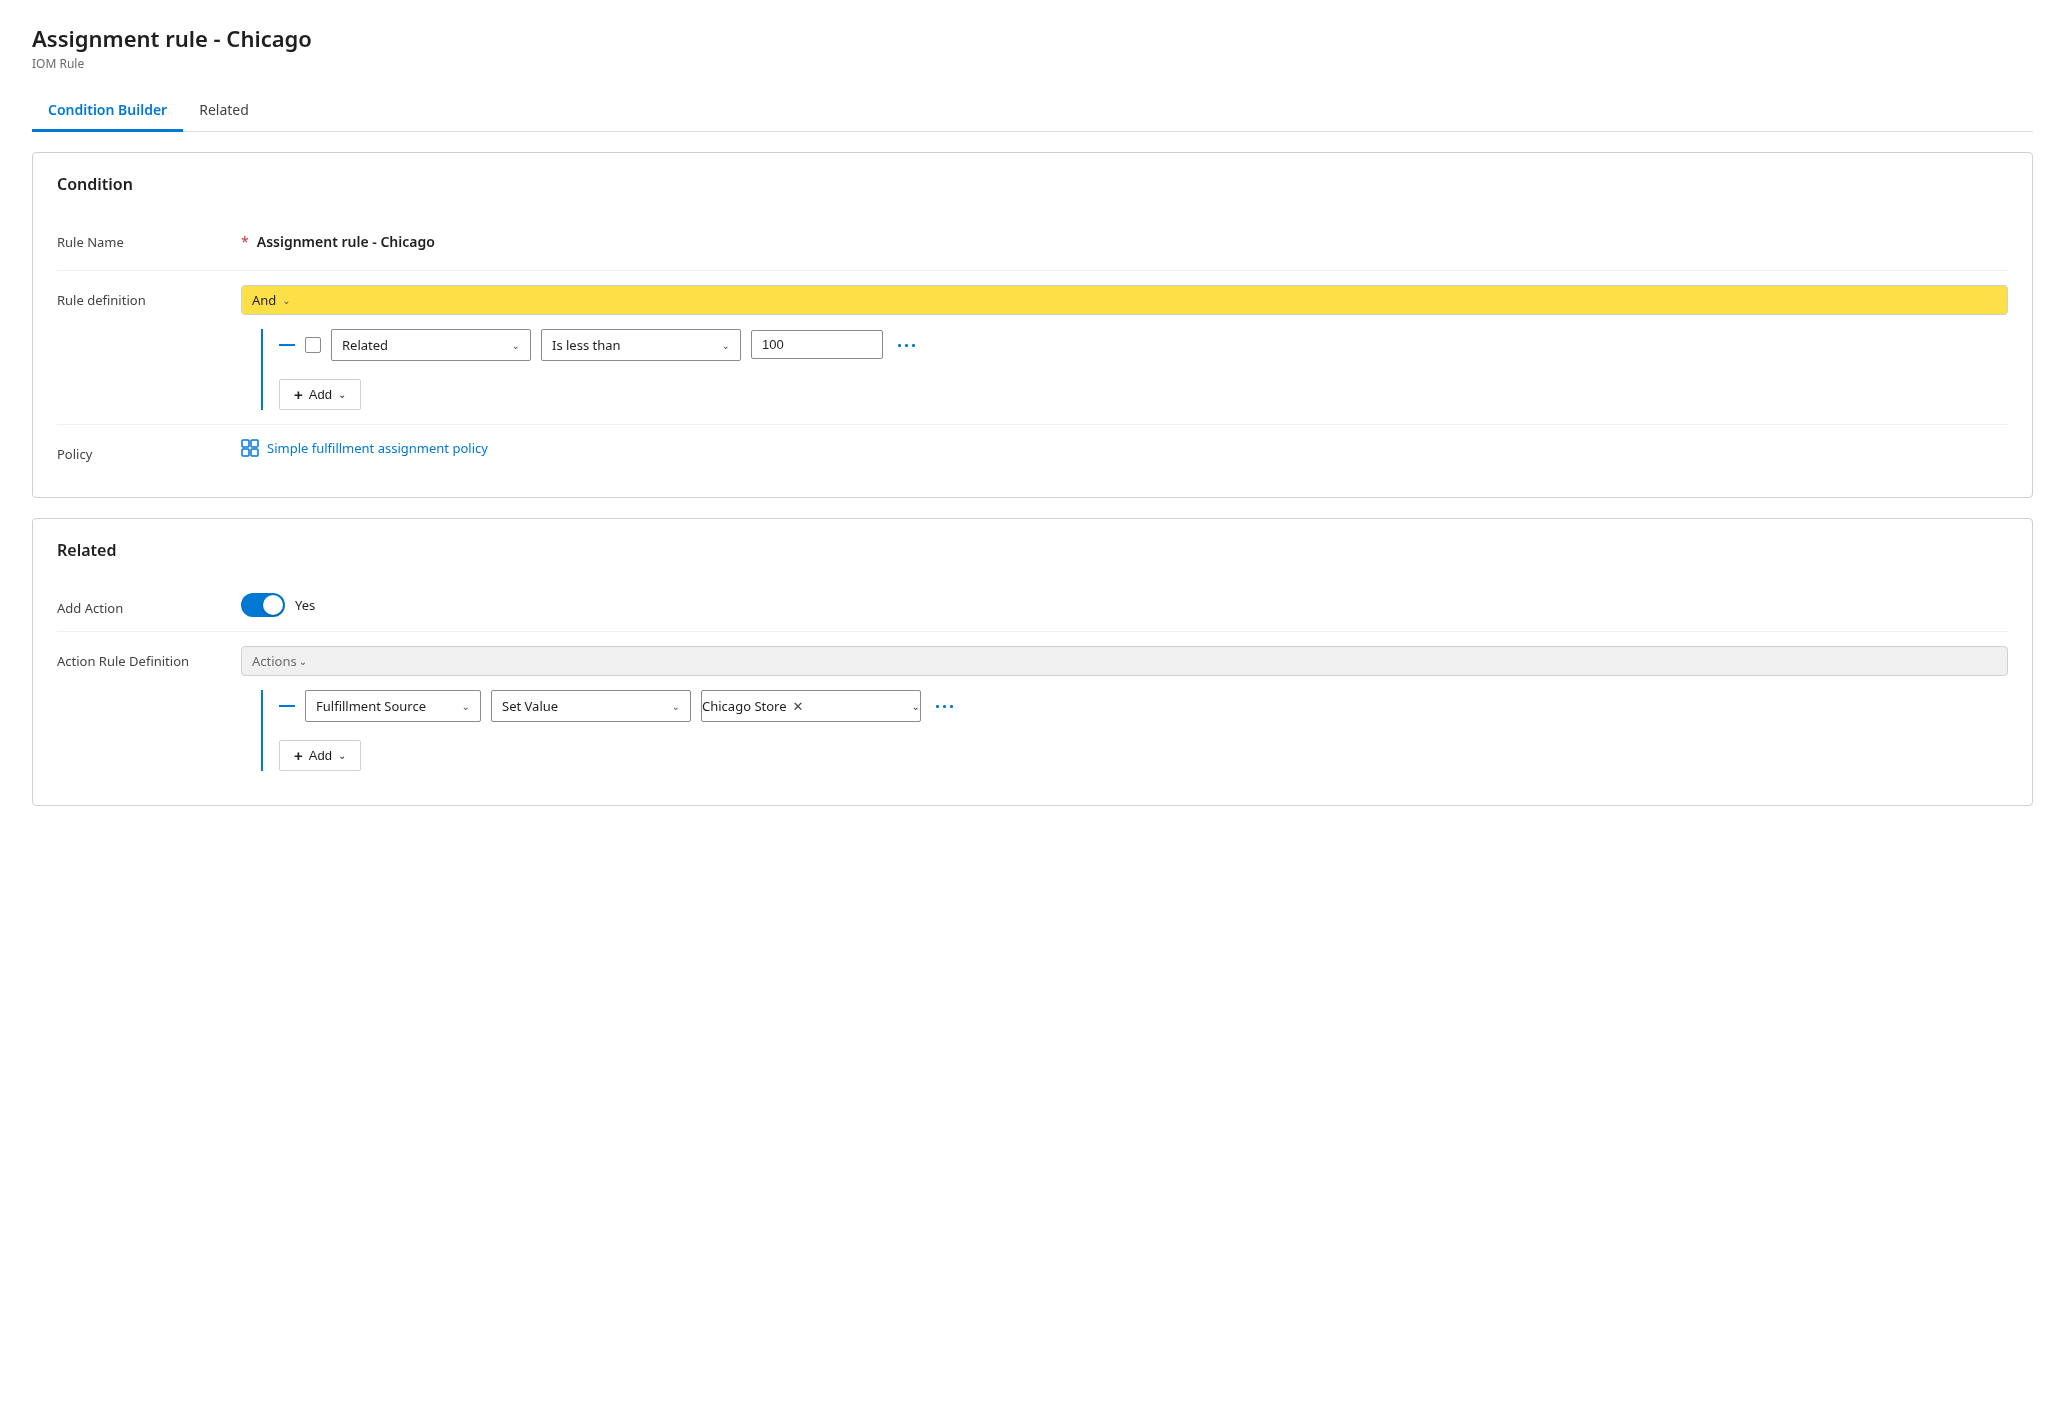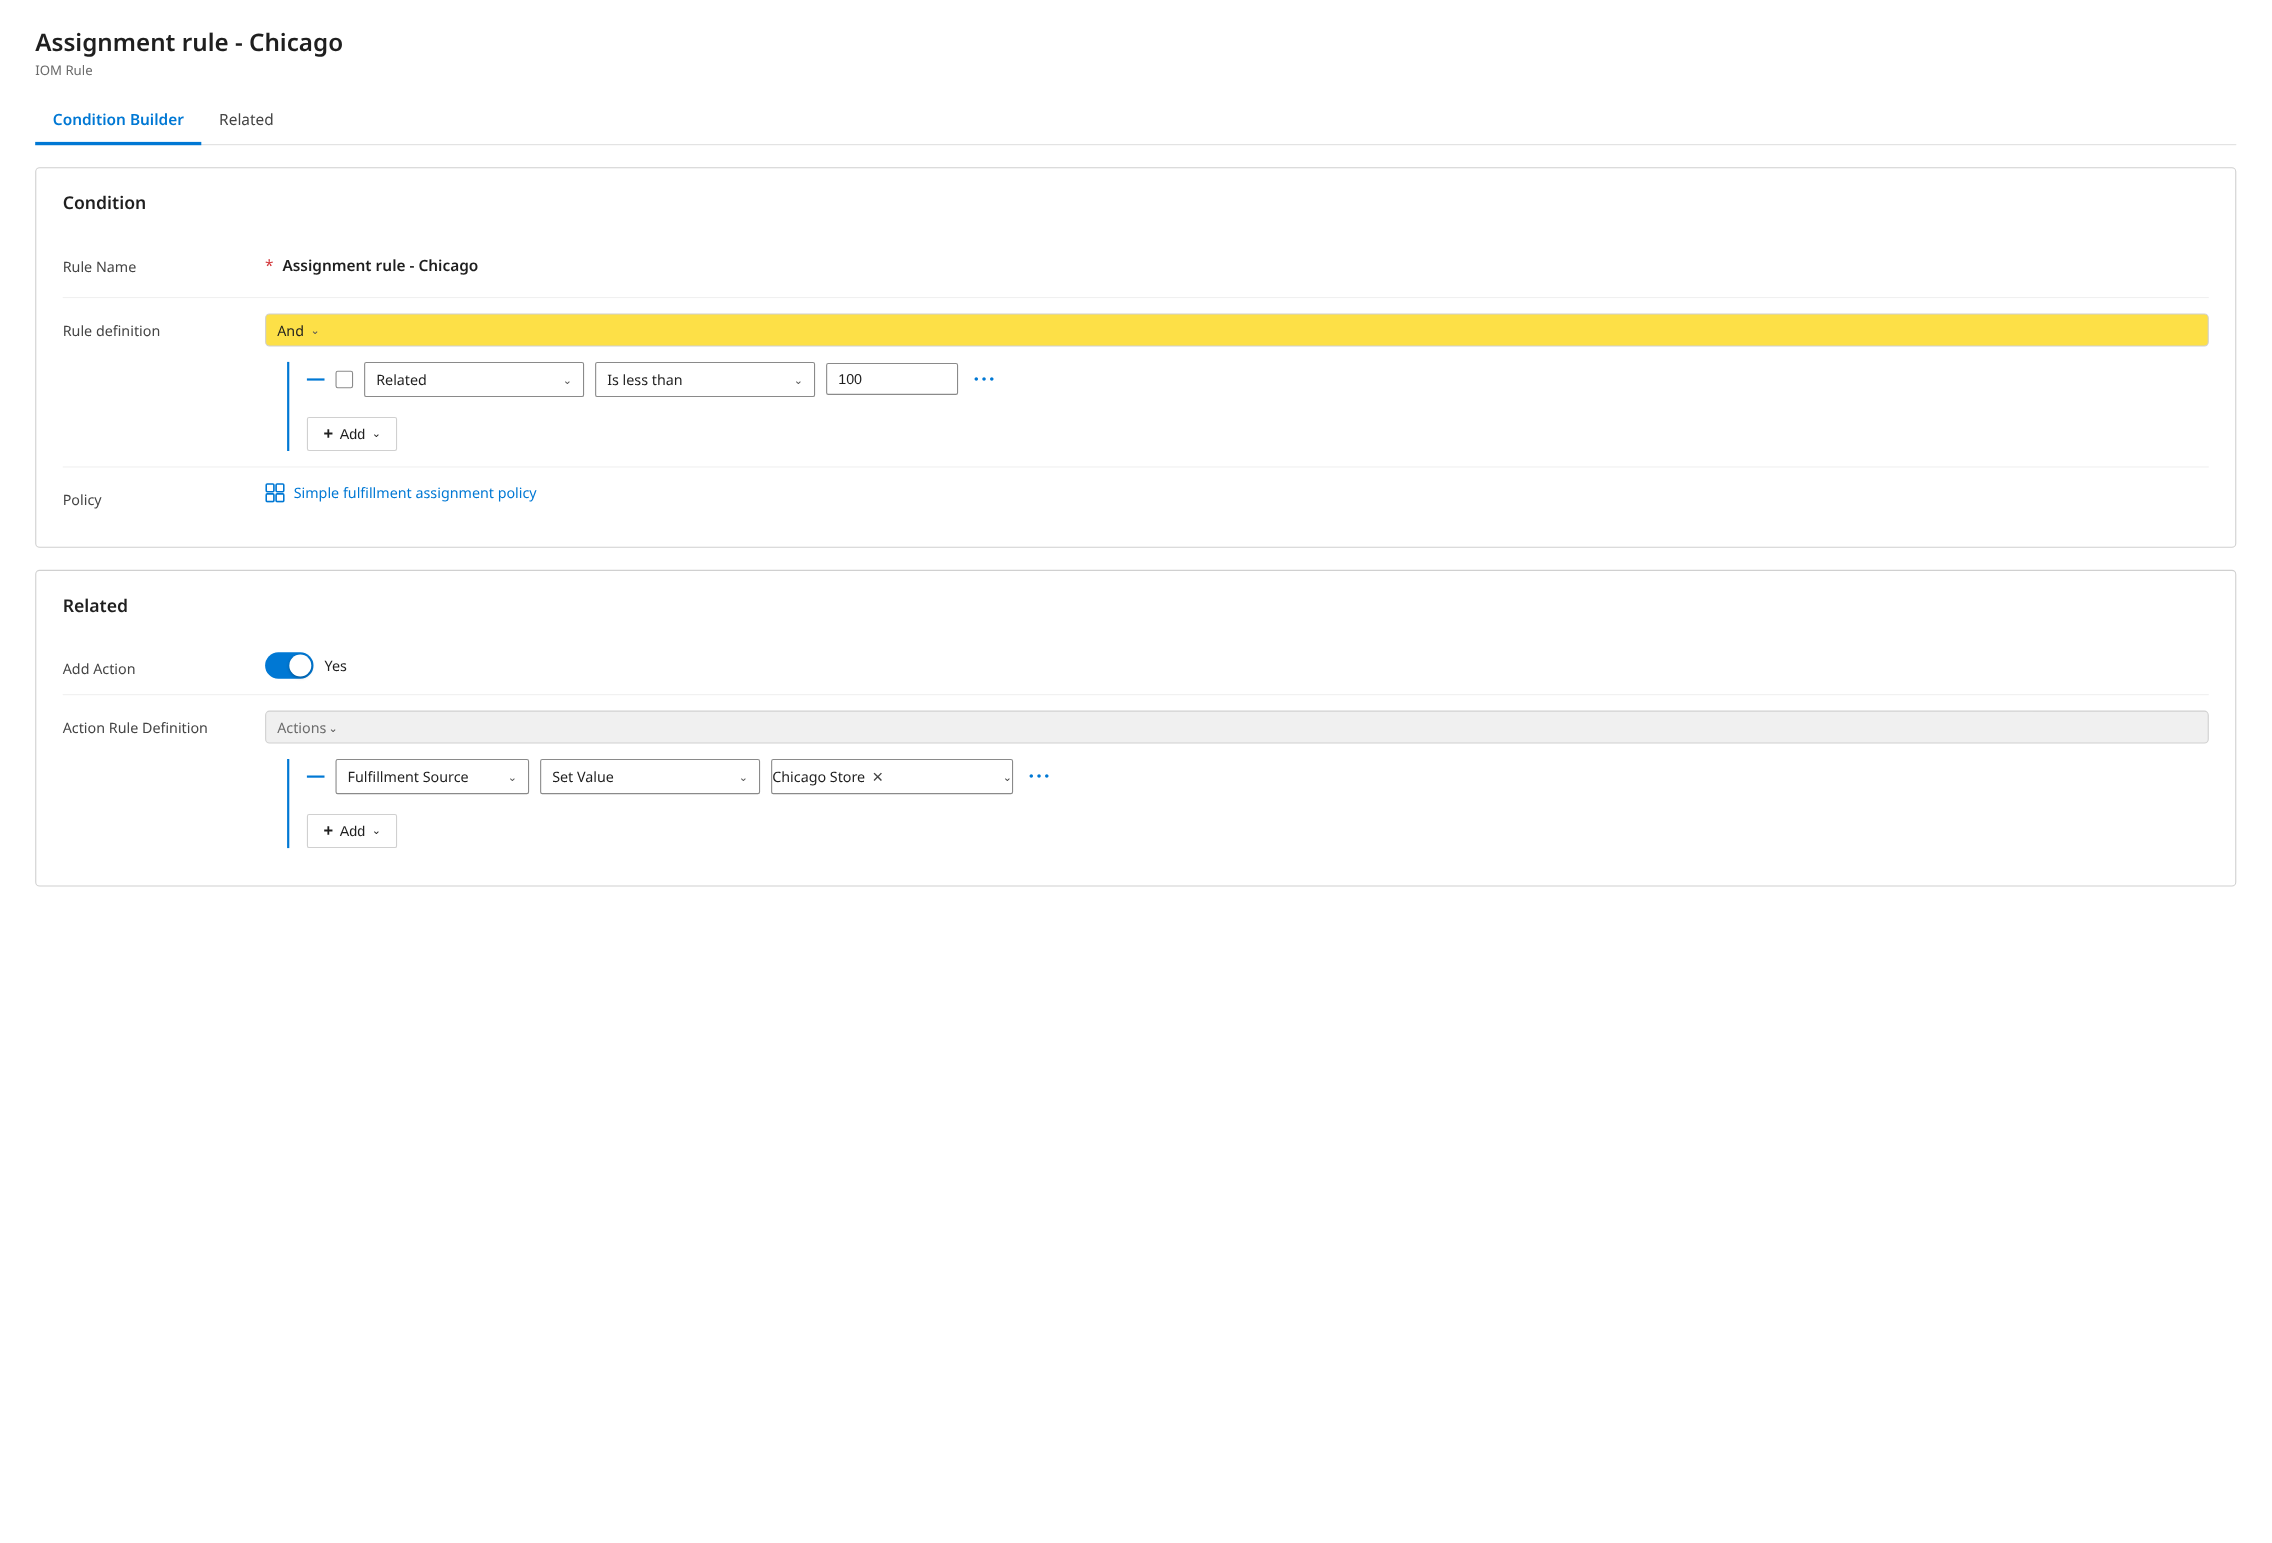--- a/index.html
+++ b/index.html
@@ -163,21 +163,21 @@
     .select-dropdown.operator { width: 200px; }
     .select-dropdown.fulfillment-source { width: 176px; }
     .select-dropdown.set-value { width: 200px; }
 
     .value-input {
       border: 1px solid #8a8a8a;
       border-radius: 2px;
       padding: 6px 10px;
       font-size: 13px;
       color: #1f1f1f;
-      width: 120px;
+      width: 132px;
       background: #fff;
     }
 
     .ellipsis-btn {
       color: #0078d4;
       font-size: 18px;
       cursor: pointer;
       padding: 0 4px;
       letter-spacing: 2px;
       font-weight: 700;

